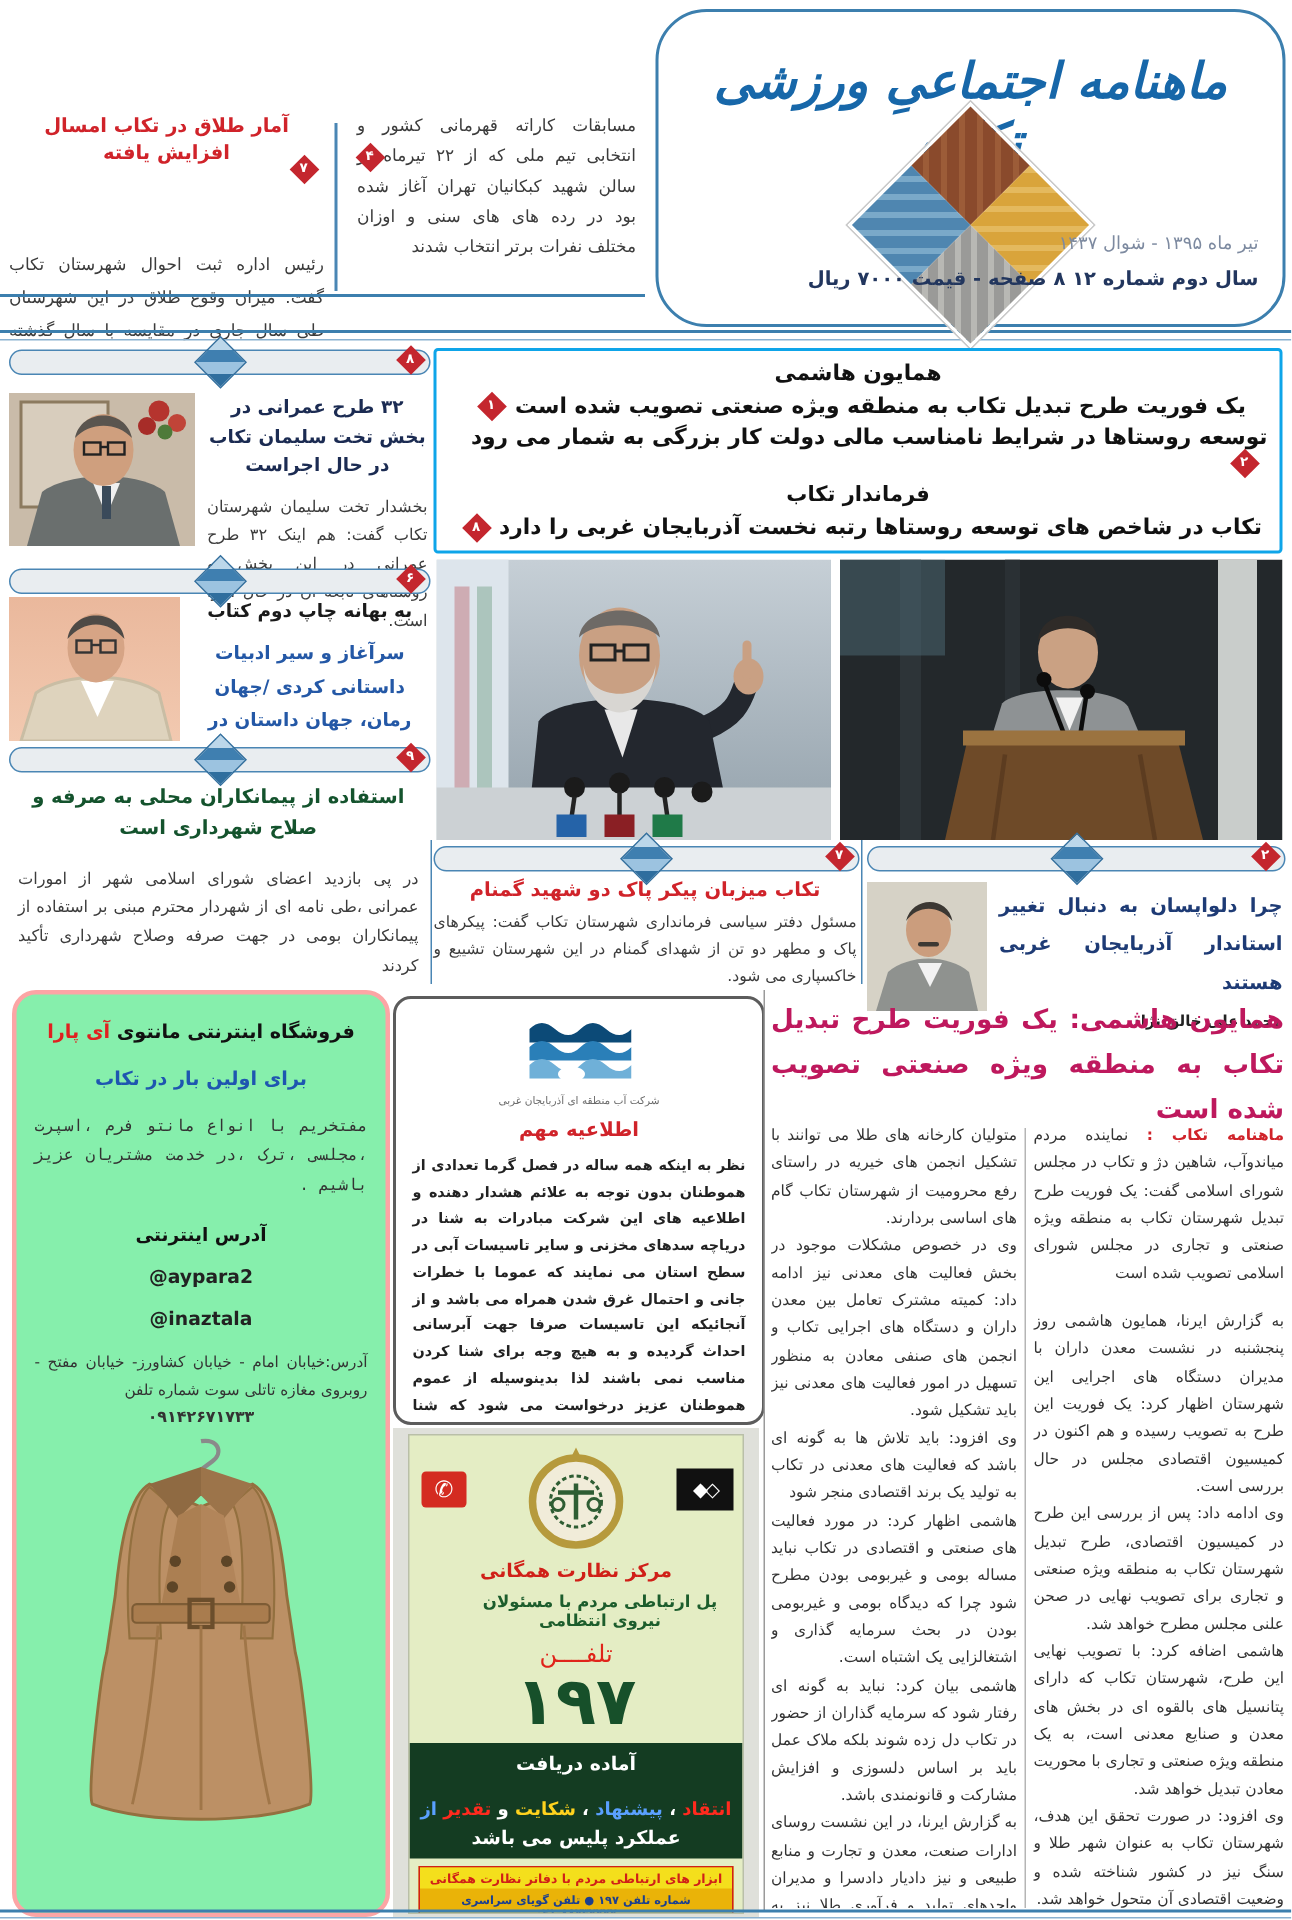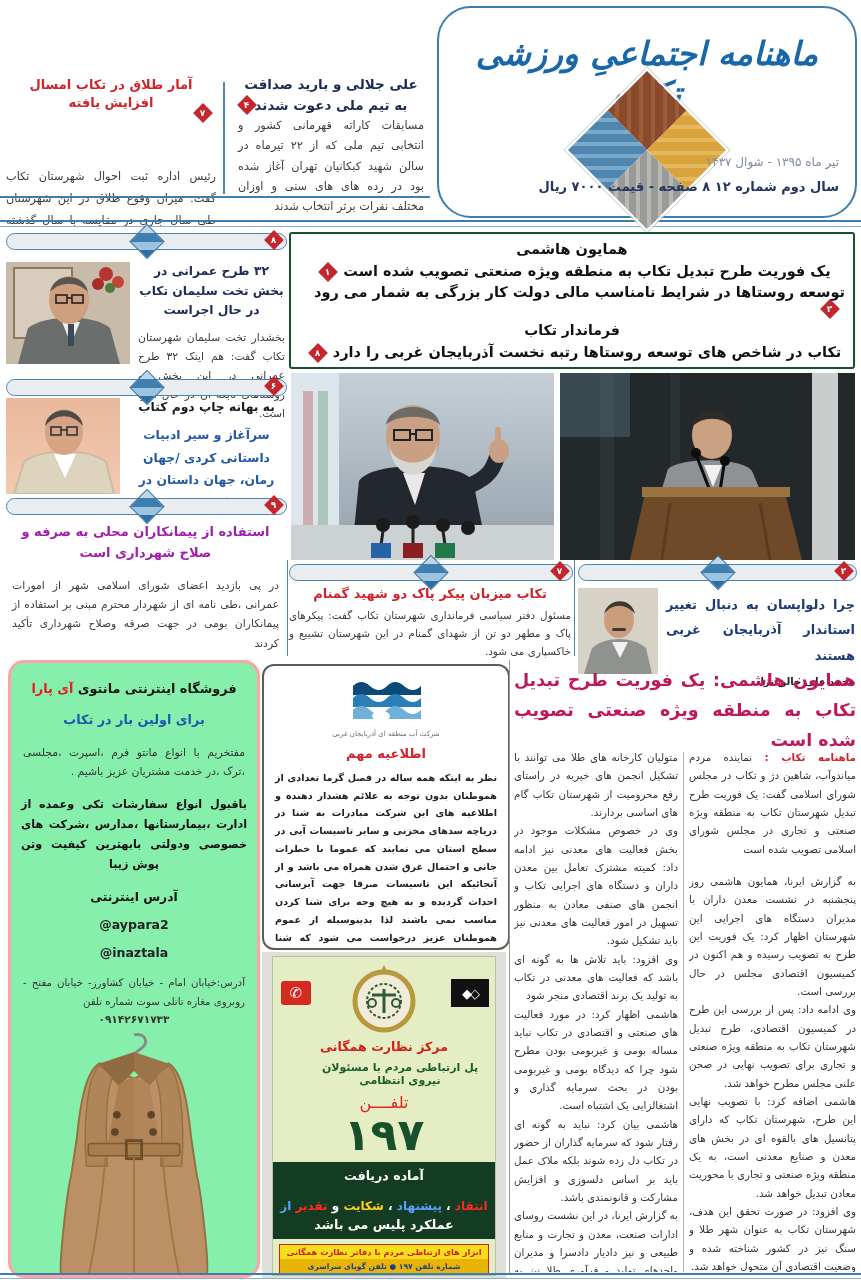--- a/index.html
+++ b/index.html
@@ -65,21 +65,20 @@
     <div class="red-title ctr" style="font-size:13px;line-height:1.4;">آمار طلاق در تکاب امسال افزایش یافته</div>
     <div class="dmd" style="position:absolute;right:6px;top:30px;">
       <b>۷</b>
     </div>
     <div class="body-txt jst" style="margin-top:54px;font-size:11.3px;line-height:1.95;">رئیس اداره ثبت احوال شهرستان تکاب گفت: میزان وقوع طلاق در این شهرستان طی سال جاری در مقایسه با سال گذشته چهار درصد افزایش یافته است.</div>
   </div>
 
   <div class="vline-blue" style="left:223px;top:82px;height:112px;"></div>
 
   <div class="abs rtl" style="left:238px;top:74px;width:186px;">
-    <div class="navy-title ctr" style="font-size:13.5px;line-height:1.55;">علی جلالی و بارید صداقت به تیم ملی دعوت شدند</div>
     <div class="dmd" style="position:absolute;left:2px;top:24px;">
       <b>۴</b>
     </div>
     <div class="body-txt jst" style="font-size:11.3px;line-height:1.8;">مسابقات کاراته قهرمانی کشور و انتخابی تیم ملی که از ۲۲ تیرماه در سالن شهید کبکانیان تهران آغاز شده بود در رده های های سنی و اوزان مختلف نفرات برتر انتخاب شدند</div>
   </div>
 
   <div class="hline-blue" style="left:0;top:196px;width:430px;"></div>
   <div class="hline-blue" style="left:0;top:220px;width:861px;"></div>
   <div class="hline-thin" style="left:0;top:226px;width:861px;"></div>
 
@@ -88,21 +87,21 @@
     <div class="mosaic">
       <div class="mq1"></div>
         <div class="mq2"></div>
       <div class="mq3"></div>
         <div class="mq4"></div>
     </div>
     <div class="abs rtl" style="right:16px;top:147px;font-size:12px;color:#7d8aa0;">تیر ماه ۱۳۹۵ - شوال ۱۴۳۷</div>
     <div class="abs rtl" style="right:16px;top:171px;font-size:13px;font-weight:700;color:#22365e;">سال دوم شماره ۱۲      ۸ صفحه - قیمت ۷۰۰۰ ریال</div>
   </div>
 
-  <div class="box-outline rtl" style="left:289px;top:232px;width:566px;height:137px;border:2px solid #14532d;border-radius:3px;
+  <div class="box-outline rtl" style="left:289px;top:232px;width:566px;height:137px;border:2px solid #0ea5e9;border-radius:3px;
               display:flex;flex-direction:column;justify-content:space-around;align-items:center;padding:4px 8px;box-sizing:border-box;">
     <div style="font-size:14.5px;font-weight:700;color:#111;">همایون هاشمی</div>
     <div style="font-size:14.5px;font-weight:700;color:#111;">
       <span>یک فوریت طرح تبدیل تکاب به منطقه ویژه صنعتی تصویب شده است</span><span class="dmd dmd-inline">
           <b>۱</b>
         </span>
     </div>
     <div style="font-size:14.5px;font-weight:700;color:#111;">
       <span>توسعه روستاها در شرایط نامناسب مالی دولت کار بزرگی به شمار می رود</span><span class="dmd dmd-inline">
           <b>۲</b>
@@ -236,21 +235,21 @@
   </div>
 
   <div class="bar" style="left:6px;top:498px;width:279px;">
     <span class="ornament"></span>
     <span class="dmd">
         <b>۹</b>
       </span>
   </div>
 
   <div class="abs rtl" style="left:12px;top:522px;width:267px;">
-    <div class="ctr" style="font-size:13px;font-weight:700;color:#a21caf;line-height:1.6;">استفاده از پیمانکاران محلی به صرفه و صلاح شهرداری است</div>
+    <div class="ctr" style="font-size:13px;font-weight:700;color:#14532d;line-height:1.6;">استفاده از پیمانکاران محلی به صرفه و صلاح شهرداری است</div>
     <div class="body-txt jst" style="margin-top:12px;font-size:10.8px;line-height:1.8;">در پی بازدید اعضای شورای اسلامی شهر از امورات عمرانی ،طی نامه ای از شهردار محترم مبنی بر استفاده از پیمانکاران بومی در جهت صرفه وصلاح شهرداری تأکید کردند</div>
   </div>
 
   <div class="vline-blue" style="left:287px;top:560px;height:96px;border-left-width:1.5px;"></div>
 
   <div class="bar" style="left:289px;top:564px;width:282px;">
     <span class="ornament"></span>
     <span class="dmd">
         <b>۷</b>
       </span>
@@ -281,22 +280,21 @@
   <div class="abs rtl" style="left:666px;top:592px;width:189px;">
     <div class="jst" style="font-size:13px;font-weight:700;color:#1e3b75;line-height:1.95;">چرا دلواپسان به دنبال تغییر استاندار آذربایجان غربی هستند</div>
     <div style="margin-top:8px;font-size:10px;font-weight:700;color:#222;">محمد علی خالق نژاد</div>
   </div>
 
   <div class="ad-box rtl">
     <div class="ctr" style="margin-top:18px;font-size:12.8px;font-weight:700;color:#111;">
       <span>فروشگاه اینترنتی مانتوی </span><span style="color:#e02020;">آی پارا</span>
     </div>
     <div class="ctr" style="margin-top:16px;font-size:12.8px;font-weight:700;color:#1e56b0;">برای اولین بار در تکاب</div>
-    <div class="jst" style="margin:16px 12px 0;font-size:10.8px;color:#333;line-height:1.8;">مفتخریم با انواع مانتو فرم ،اسپرت ،مجلسی ،ترک ،در خدمت مشتریان عزیز باشیم .</div>
-    <div class="jst" style="margin:13px 10px 0;font-size:11.2px;font-weight:700;color:#111;line-height:1.8;text-align-last:center;">باقبول انواع سفارشات تکی وعمده از ادارت ،بیمارستانها ،مدارس ،شرکت های خصوصی ودولتی بابهترین کیفیت وتن پوش زیبا</div>
+    <div class="jst" style="margin:16px 12px 0;font-size:10.8px;color:#333;line-height:1.8;font-family:Liberation Mono, monospace;">مفتخریم با انواع مانتو فرم ،اسپرت ،مجلسی ،ترک ،در خدمت مشتریان عزیز باشیم .</div>
     <div class="ctr" style="margin-top:15px;font-size:12.3px;font-weight:700;color:#111;">آدرس اینترنتی</div>
     <div class="ctr" style="margin-top:13px;font-size:12.5px;font-weight:700;color:#222;direction:ltr;">@aypara2</div>
     <div class="ctr" style="margin-top:13px;font-size:12.5px;font-weight:700;color:#222;direction:ltr;">@inaztala</div>
     <div class="jst" style="margin:14px 12px 0;font-size:10.2px;color:#333;line-height:1.8;">آدرس:خیابان امام - خیابان کشاورز- خیابان مفتح - روبروی مغازه تاتلی سوت    شماره تلفن</div>
     <div class="ctr" style="margin-top:2px;font-size:10.6px;font-weight:700;color:#333;">۰۹۱۴۲۶۷۱۷۳۳</div>
     <div class="ctr" style="margin-top:6px;">
       <svg width="200" height="262" viewBox="0 0 200 275">
         <path d="M100,4 c12,-2 16,8 8,14 l-8,6" stroke="#8a8a8a" stroke-width="3" fill="none"></path>
         <path d="M64,34 C50,42 44,72 40,112 L34,152 C30,167 20,250 24,258 C60,272 140,272 176,258 C180,250 170,167 166,152 L160,112 C156,72 150,42 136,34 L100,50 Z" fill="#bc9065" stroke="#93703f" stroke-width="2"></path>
         <path d="M64,36 C52,46 46,92 50,142 L72,142 C70,102 70,62 78,48 Z" fill="#b0855a" stroke="#93703f" stroke-width="1.5"></path>

